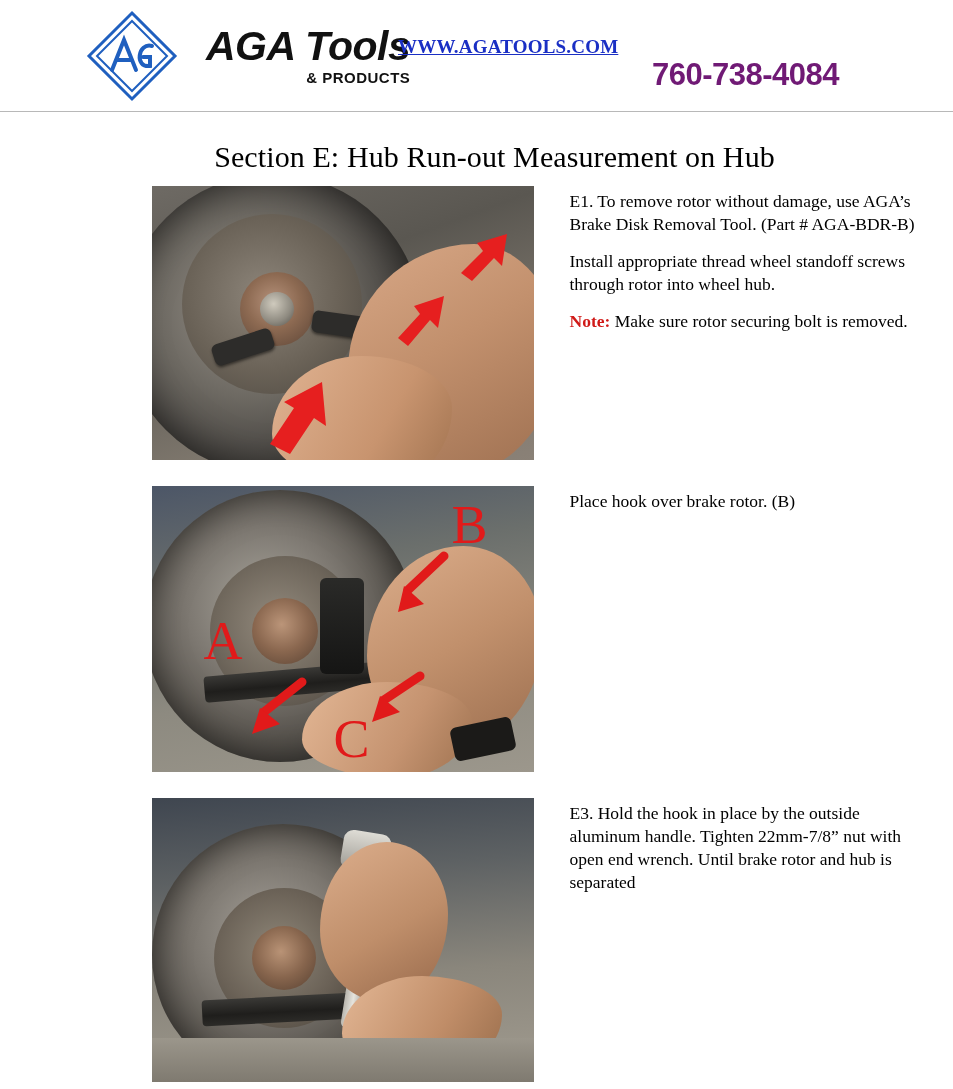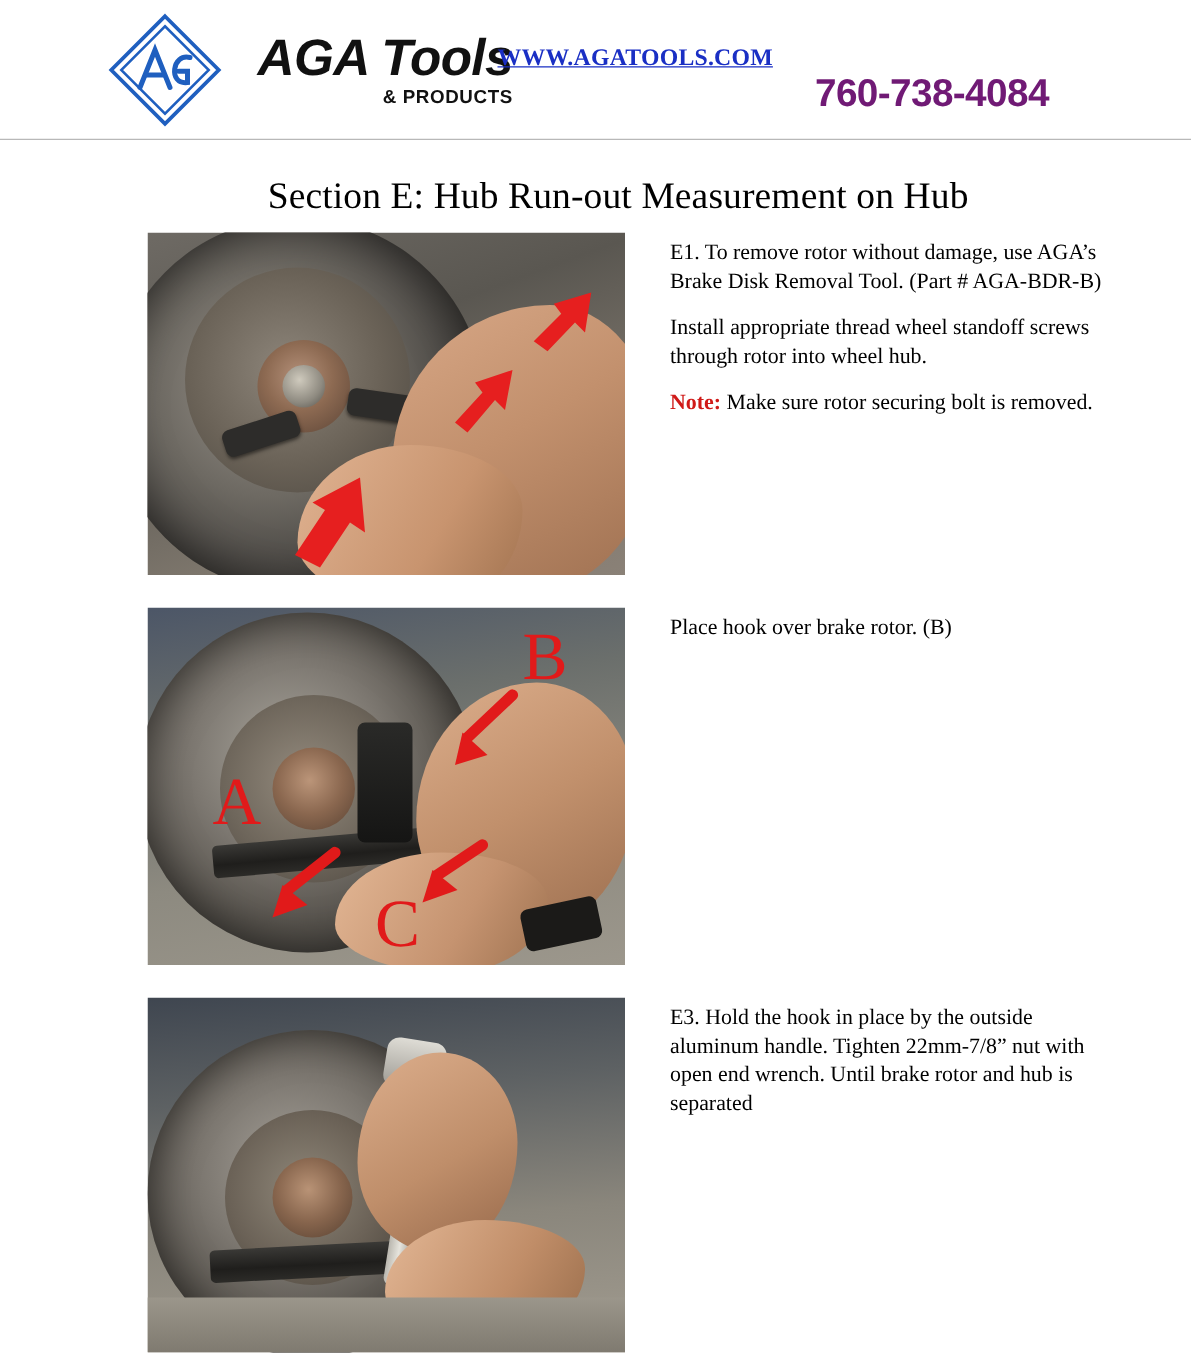--- a/index.html
+++ b/index.html
@@ -92,20 +92,21 @@
     margin-left: 36px;
   }
 
   
   .steps {
     padding: 0 0 0 0;
   }
   .step {
     display: flex;
     margin-bottom: 26px;
+    justify-content: center;
   }
   .photo {
     width: 382px;
     margin-left: 118px;
     position: relative;
     overflow: hidden;
     flex: 0 0 auto;
   }
   .photo.p1 { height: 274px; }
   .photo.p2 { height: 286px; }

